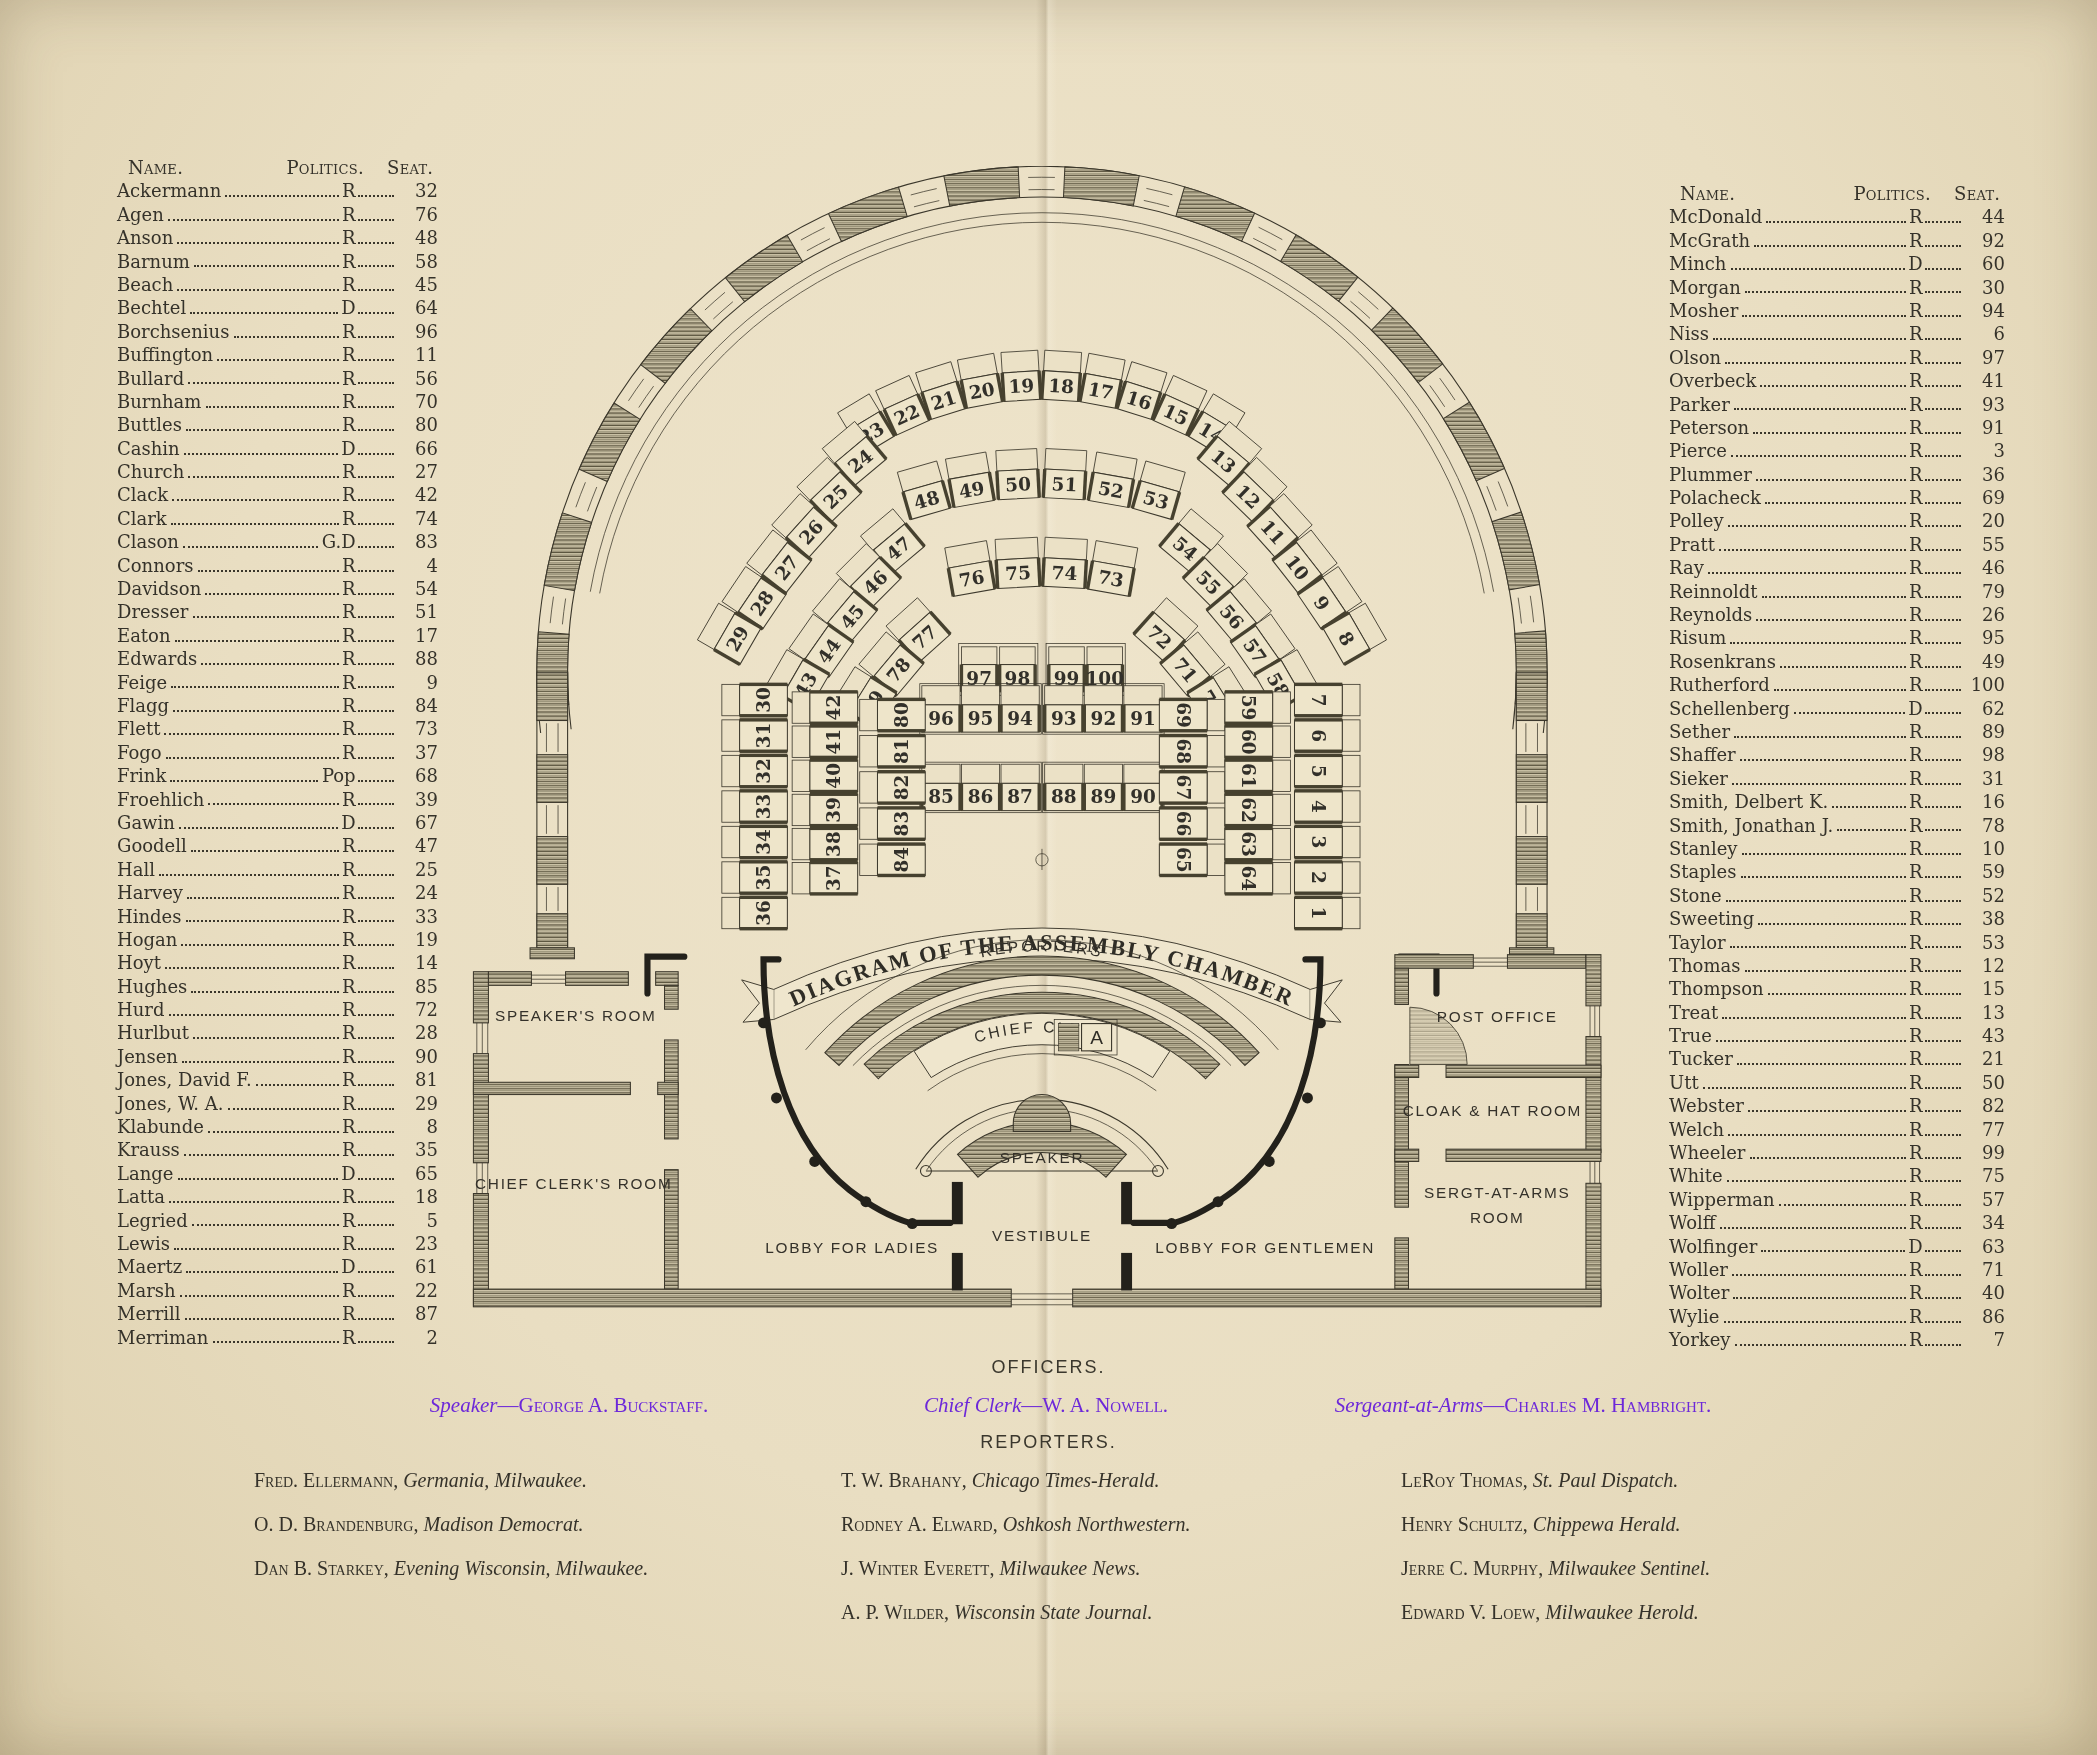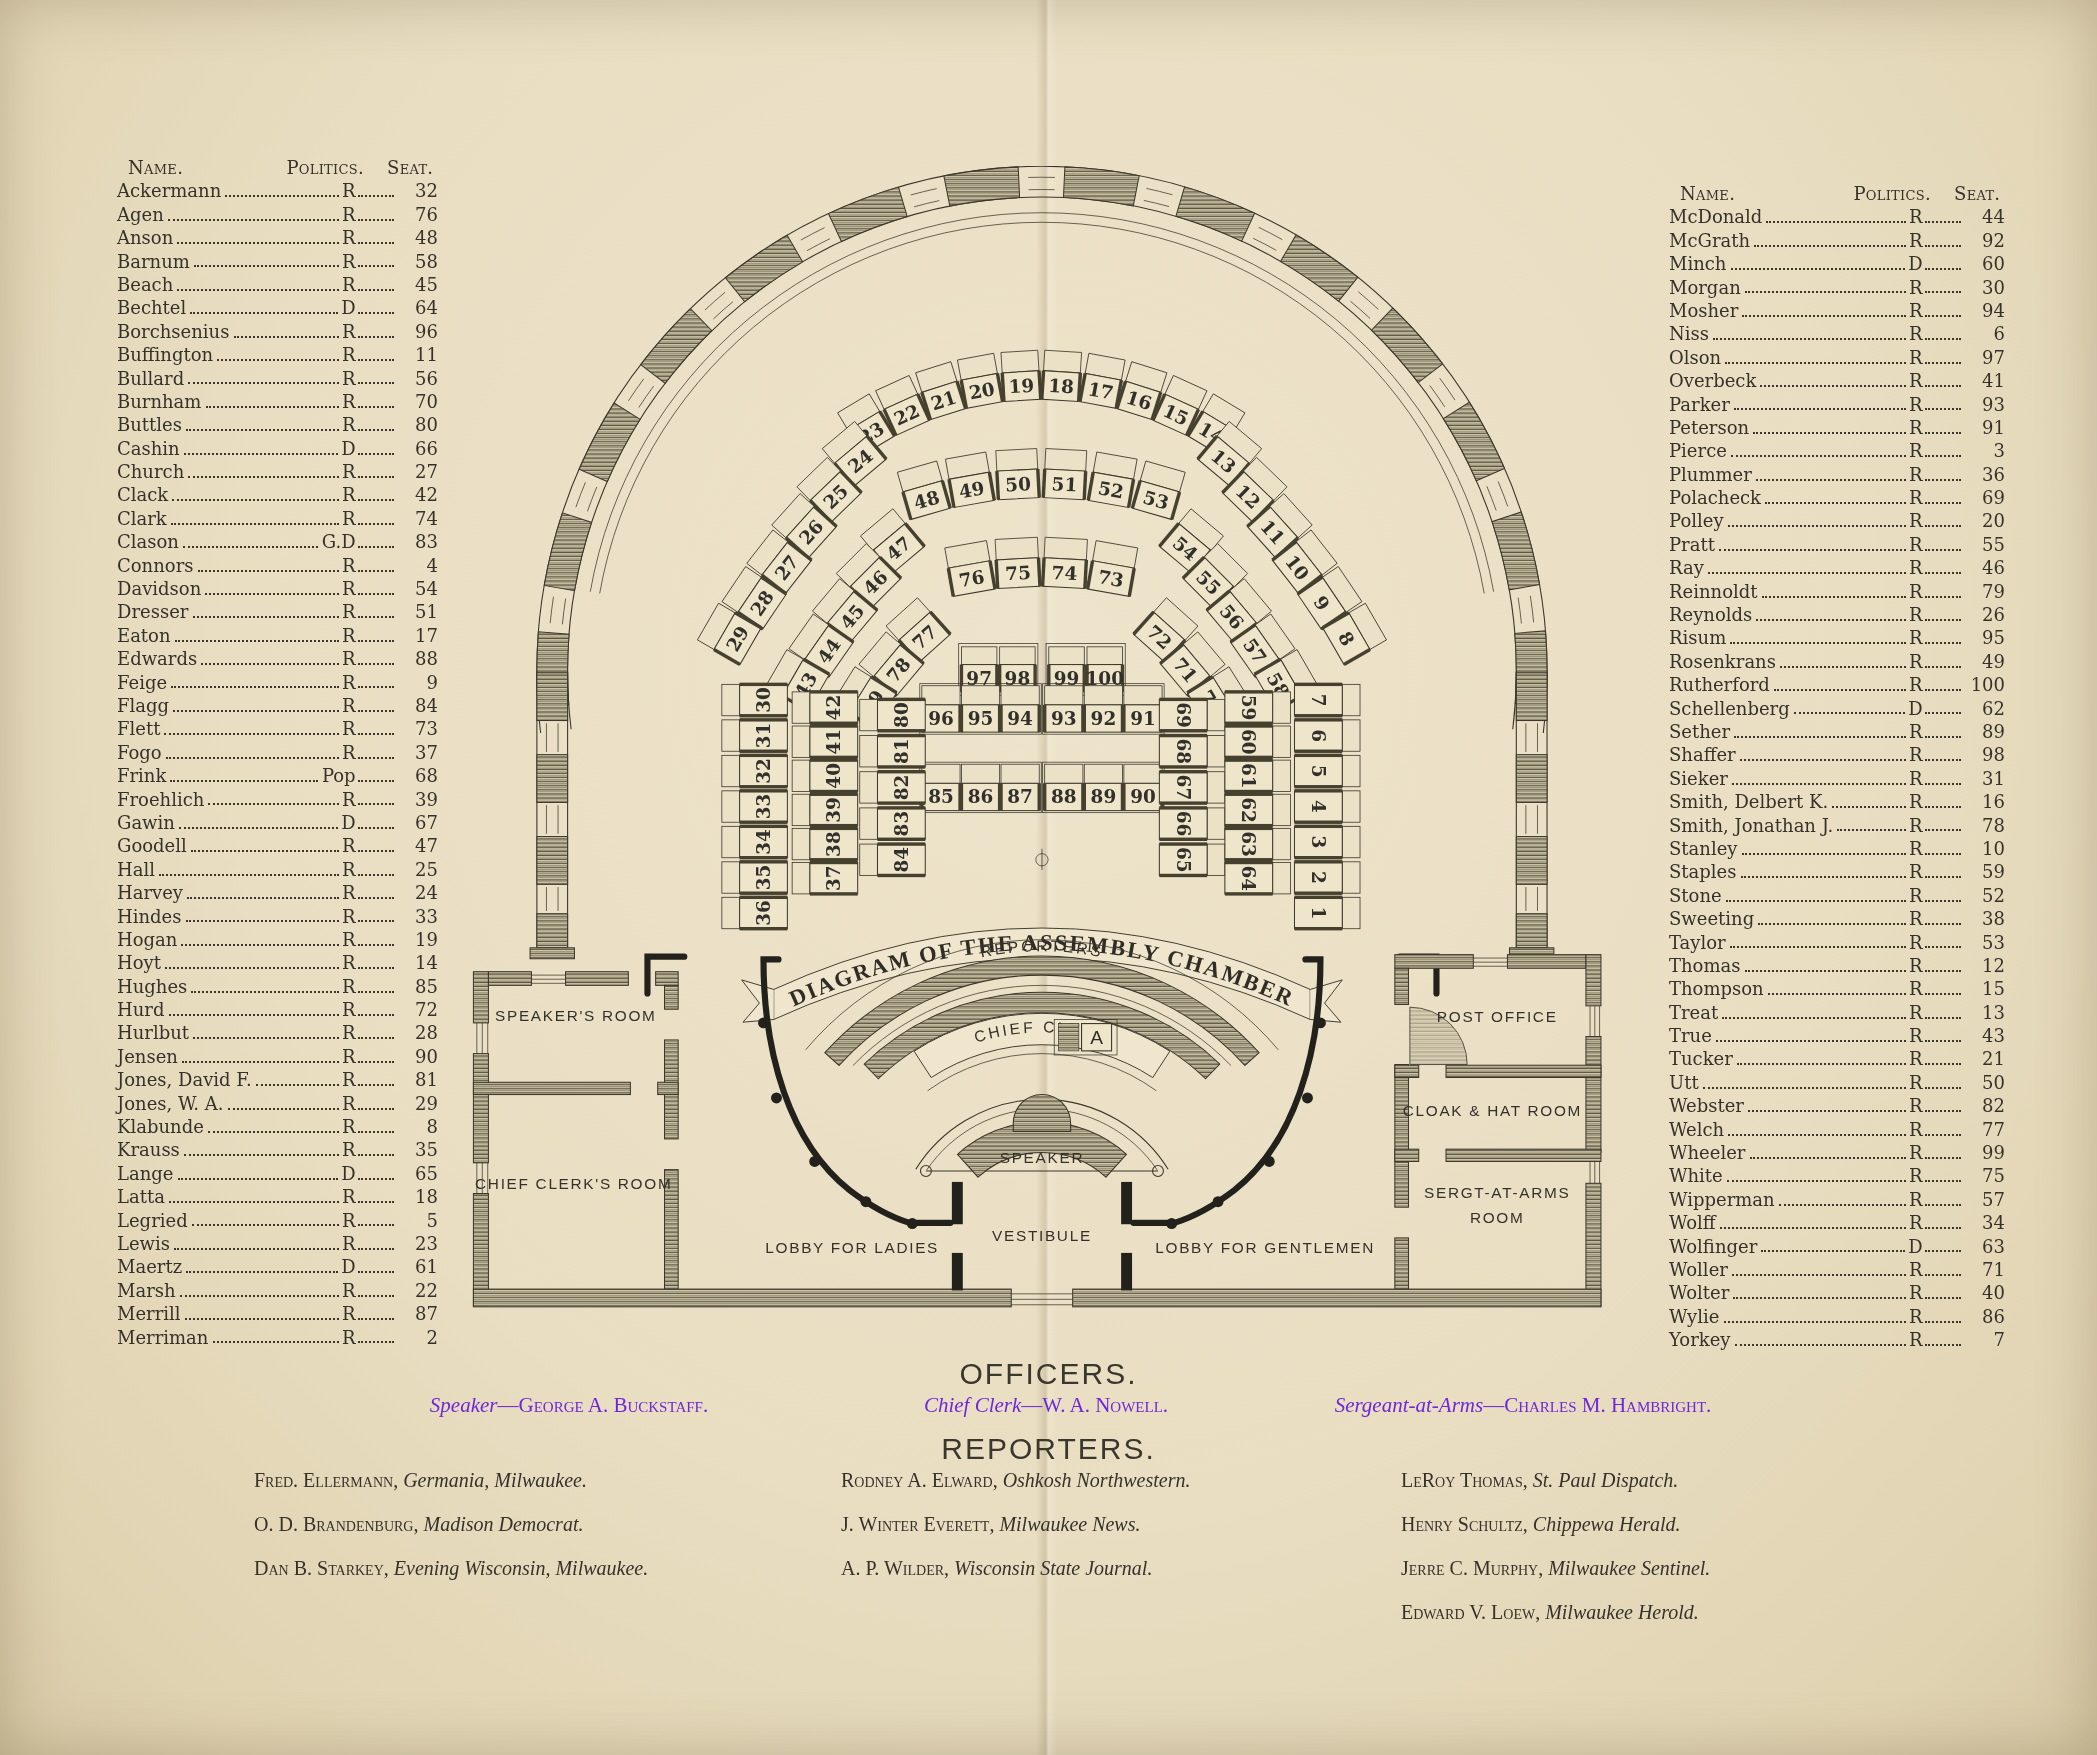--- a/index.html
+++ b/index.html
@@ -23,21 +23,21 @@
   .roster .hdr .h-seat{width:51px;text-align:left}
   .r{display:flex;height:23.4px;align-items:baseline;white-space:nowrap}
   .r .nm{flex:0 0 auto}
   .r .ld{flex:1 1 auto;border-bottom:2.3px dotted #3a362b;height:1.4px;align-self:flex-end;margin:0 3.4px 5.5px 4.1px;min-width:9.6px}
   .r .l2{flex:0 0 36px;border-bottom:2.3px dotted #3a362b;height:1.4px;align-self:flex-end;margin:0 2.7px 5.5px 2.7px}
   .r .pol{flex:0 0 auto;text-align:center}
   .r .st{flex:0 0 41px;text-align:right;font-variant:small-caps}
 
   
   .center-head{position:absolute;width:100%;text-align:center;
-    font-family:"Liberation Sans",sans-serif;font-size:30px;letter-spacing:2px;color:#3a372d}
+    font-family:"Liberation Sans",sans-serif;font-size:18px;letter-spacing:2px;color:#3a372d}
   .off-item{position:absolute;transform:translateX(-50%);white-space:nowrap;
     font-family:"Liberation Serif",serif;font-size:21px;color:#6d28d9}
   .off-item .role{font-style:italic}
   .sc{font-variant:small-caps}
   .rep-col{position:absolute;font-family:Liberation Serif, serif;font-size:20px;color:#35322a}
   .rep-col div{height:44px;white-space:nowrap}
   .rep-col i{font-style:italic}
 
   
   #chamber{position:absolute;left:470px;top:166px}
@@ -1675,20 +1675,21 @@
 
 <div class="off-item" style="left: 569px; top: 1393px;"><span class="role">Speaker</span>—<span class="sc">George A. Buckstaff.</span></div>
 <div class="off-item" style="left: 1046px; top: 1393px;"><span class="role">Chief Clerk</span>—<span class="sc">W. A. Nowell.</span></div>
 <div class="off-item" style="left: 1523px; top: 1393px;"><span class="role">Sergeant-at-Arms</span>—<span class="sc">Charles M. Hambright.</span></div>
 <div class="rep-col" style="left: 254px; top: 1469px;">
     <div><span class="sc">Fred. Ellermann</span>, <i>Germania, Milwaukee.</i></div>
     <div><span class="sc">O. D. Brandenburg</span>, <i>Madison Democrat.</i></div>
     <div><span class="sc">Dan B. Starkey</span>, <i>Evening Wisconsin, Milwaukee.</i></div>
   </div>
 <div class="rep-col" style="left: 841px; top: 1469px;">
+    <div><span class="sc">T. W. Brahany</span>, <i>Chicago Times-Herald.</i></div>
     <div><span class="sc">Rodney A. Elward</span>, <i>Oshkosh Northwestern.</i></div>
     <div><span class="sc">J. Winter Everett</span>, <i>Milwaukee News.</i></div>
     <div><span class="sc">A. P. Wilder</span>, <i>Wisconsin State Journal.</i></div>
   </div>
 <div class="rep-col" style="left: 1401px; top: 1469px;">
     <div><span class="sc">LeRoy Thomas</span>, <i>St. Paul Dispatch.</i></div>
     <div><span class="sc">Henry Schultz</span>, <i>Chippewa Herald.</i></div>
     <div><span class="sc">Jerre C. Murphy</span>, <i>Milwaukee Sentinel.</i></div>
     <div><span class="sc">Edward V. Loew</span>, <i>Milwaukee Herold.</i></div>
   </div>

